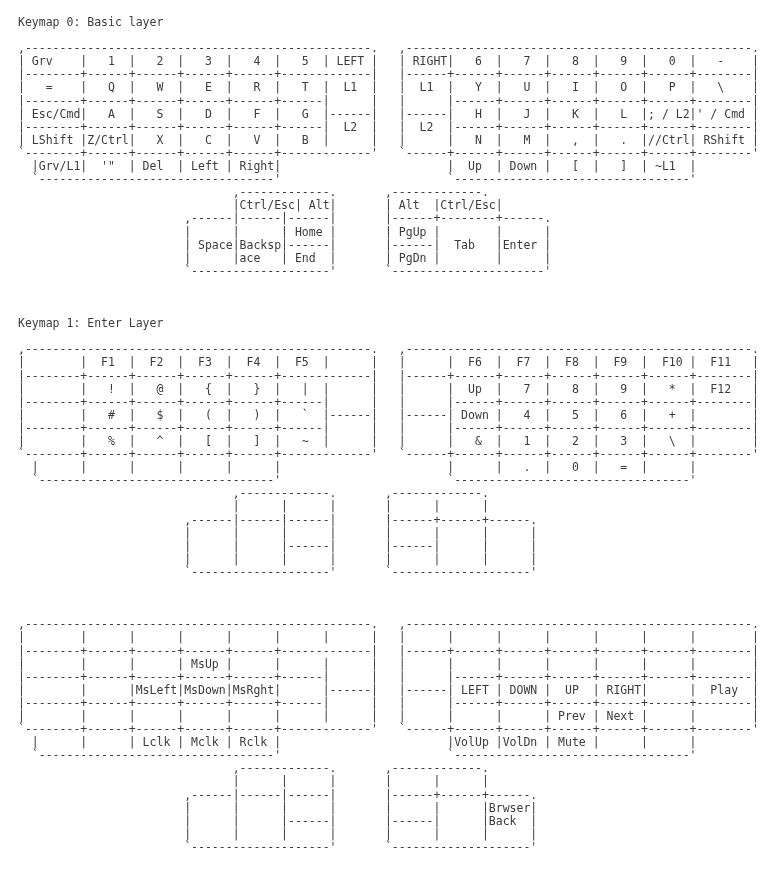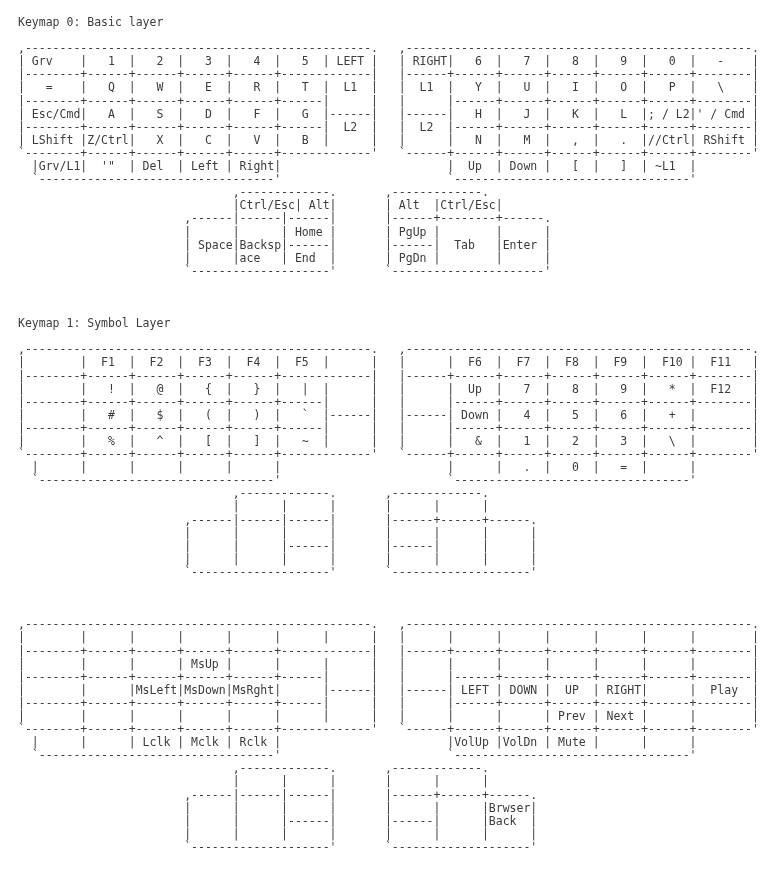--- a/index.html
+++ b/index.html
@@ -58,21 +58,21 @@
                                ,-------------.       ,-------------.
                                |Ctrl/Esc| Alt|       | Alt  |Ctrl/Esc|
                         ,------|------|------|       |------+--------+------.
                         |      |      | Home |       | PgUp |        |      |
                         | Space|Backsp|------|       |------|  Tab   |Enter |
                         |      |ace   | End  |       | PgDn |        |      |
                         `--------------------'       `----------------------'</pre>
   </div>
 
   <div class="km-section">
-    <div class="km-title">Keymap 1: Symbol Layer</div>
+    <div class="km-title">Keymap 1: Enter Layer</div>
     <pre class="km-art">,--------------------------------------------------.   ,--------------------------------------------------.
 |        |  F1  |  F2  |  F3  |  F4  |  F5  |      |   |      |  F6  |  F7  |  F8  |  F9  |  F10 |  F11   |
 |--------+------+------+------+------+-------------|   |------+------+------+------+------+------+--------|
 |        |   !  |   @  |   {  |   }  |   |  |      |   |      |  Up  |   7  |   8  |   9  |   *  |  F12   |
 |--------+------+------+------+------+------|      |   |      |------+------+------+------+------+--------|
 |        |   #  |   $  |   (  |   )  |   `  |------|   |------| Down |   4  |   5  |   6  |   +  |        |
 |--------+------+------+------+------+------|      |   |      |------+------+------+------+------+--------|
 |        |   %  |   ^  |   [  |   ]  |   ~  |      |   |      |   &amp;  |   1  |   2  |   3  |   \  |        |
 `--------+------+------+------+------+-------------'   `------+------+------+------+------+------+--------'
   |      |      |      |      |      |                        |      |   .  |   0  |   =  |      |

